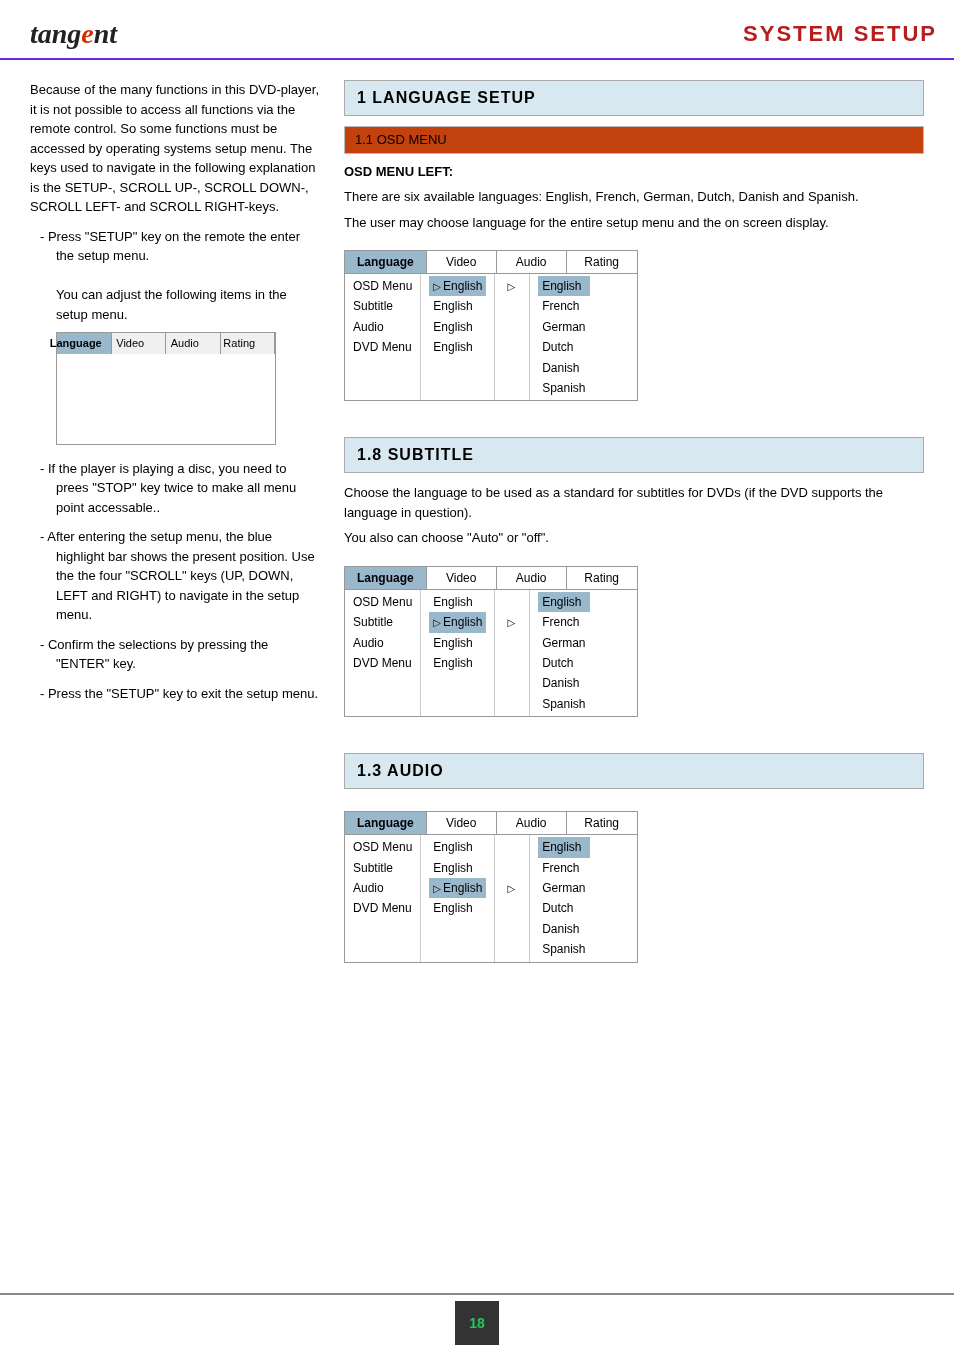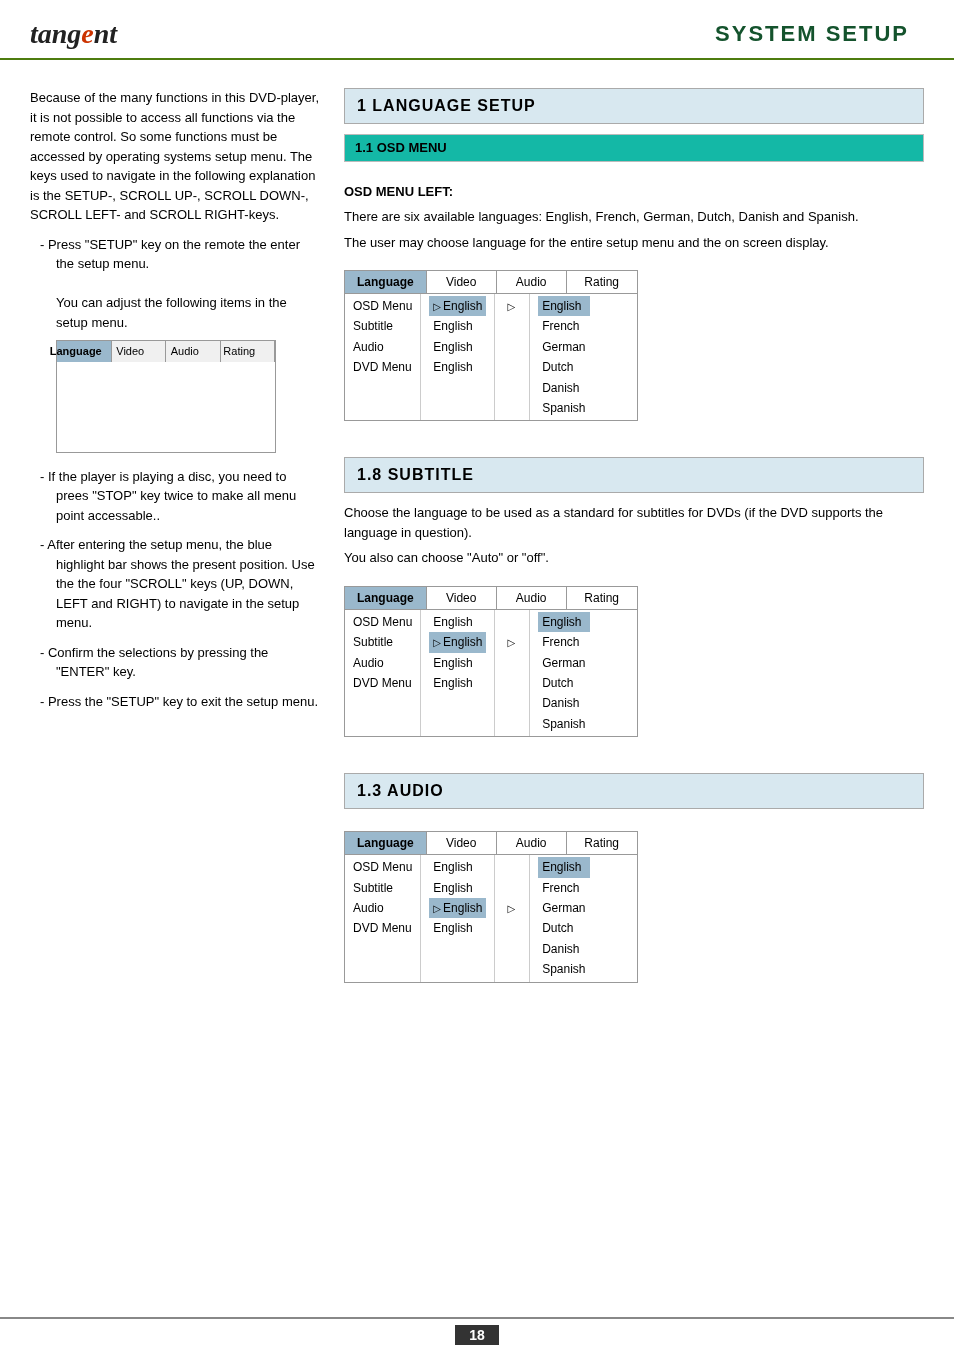--- a/index.html
+++ b/index.html
@@ -10,44 +10,44 @@
       color: #000;
       width: 954px;
       min-height: 1351px;
     }
 
     
     .header {
       display: flex;
       justify-content: space-between;
       align-items: center;
-      padding: 18px 45px 8px 30px;
-      border-bottom: 2px solid #4d7c0f;
+      padding: 18px 17px 8px 30px;
+      border-bottom: 2px solid #6d28d9;
     }
     .brand-name {
       font-family: Georgia, serif;
       font-size: 28px;
       font-weight: bold;
       font-style: italic;
       color: #222;
     }
     .brand-name span.accent {
       color: #cc3300;
     }
     .header-title {
       font-size: 22px;
       font-weight: bold;
       letter-spacing: 2px;
-      color: #14532d;
+      color: #b91c1c;
     }
 
     
     .content {
       display: flex;
-      padding: 28px 30px;
+      padding: 20px 30px;
       gap: 24px;
     }
 
     
     .left-col {
       width: 290px;
       flex-shrink: 0;
       font-size: 13px;
       line-height: 1.5;
     }
@@ -106,26 +106,26 @@
     .section-heading {
       background: #d8e8f0;
       border: 1px solid #aaa;
       padding: 5px 12px;
       font-size: 16px;
       font-weight: bold;
       letter-spacing: 1px;
       margin-bottom: 10px;
     }
     .sub-heading {
-      background: #14b8a6;
+      background: #c2410c;
       border: 1px solid #bbb;
       padding: 3px 10px;
       font-size: 13px;
-      font-weight: bold;
-      margin-bottom: 20px;
+      font-weight: normal;
+      margin-bottom: 8px;
     }
     .section-label {
       font-weight: bold;
       margin-bottom: 4px;
     }
     .right-col p {
       margin-bottom: 6px;
     }
     .right-section {
       margin-bottom: 24px;
@@ -178,22 +178,22 @@
       border-top: 2px solid #888;
       text-align: center;
       padding: 6px;
       background: #fff;
       font-size: 14px;
       font-weight: bold;
     }
     .footer-page {
       display: inline-block;
       background: #333;
-      color: #ffffff;
-      padding: 2px 14px;
+      color: #22c55e;
+      padding: 14px 14px;
       font-size: 14px;
       text-align: center;
     }
   </style>
 </head>
 <body>
 
 <div class="header">
   <div class="brand-name">
     tang<span class="accent">e</span>nt

